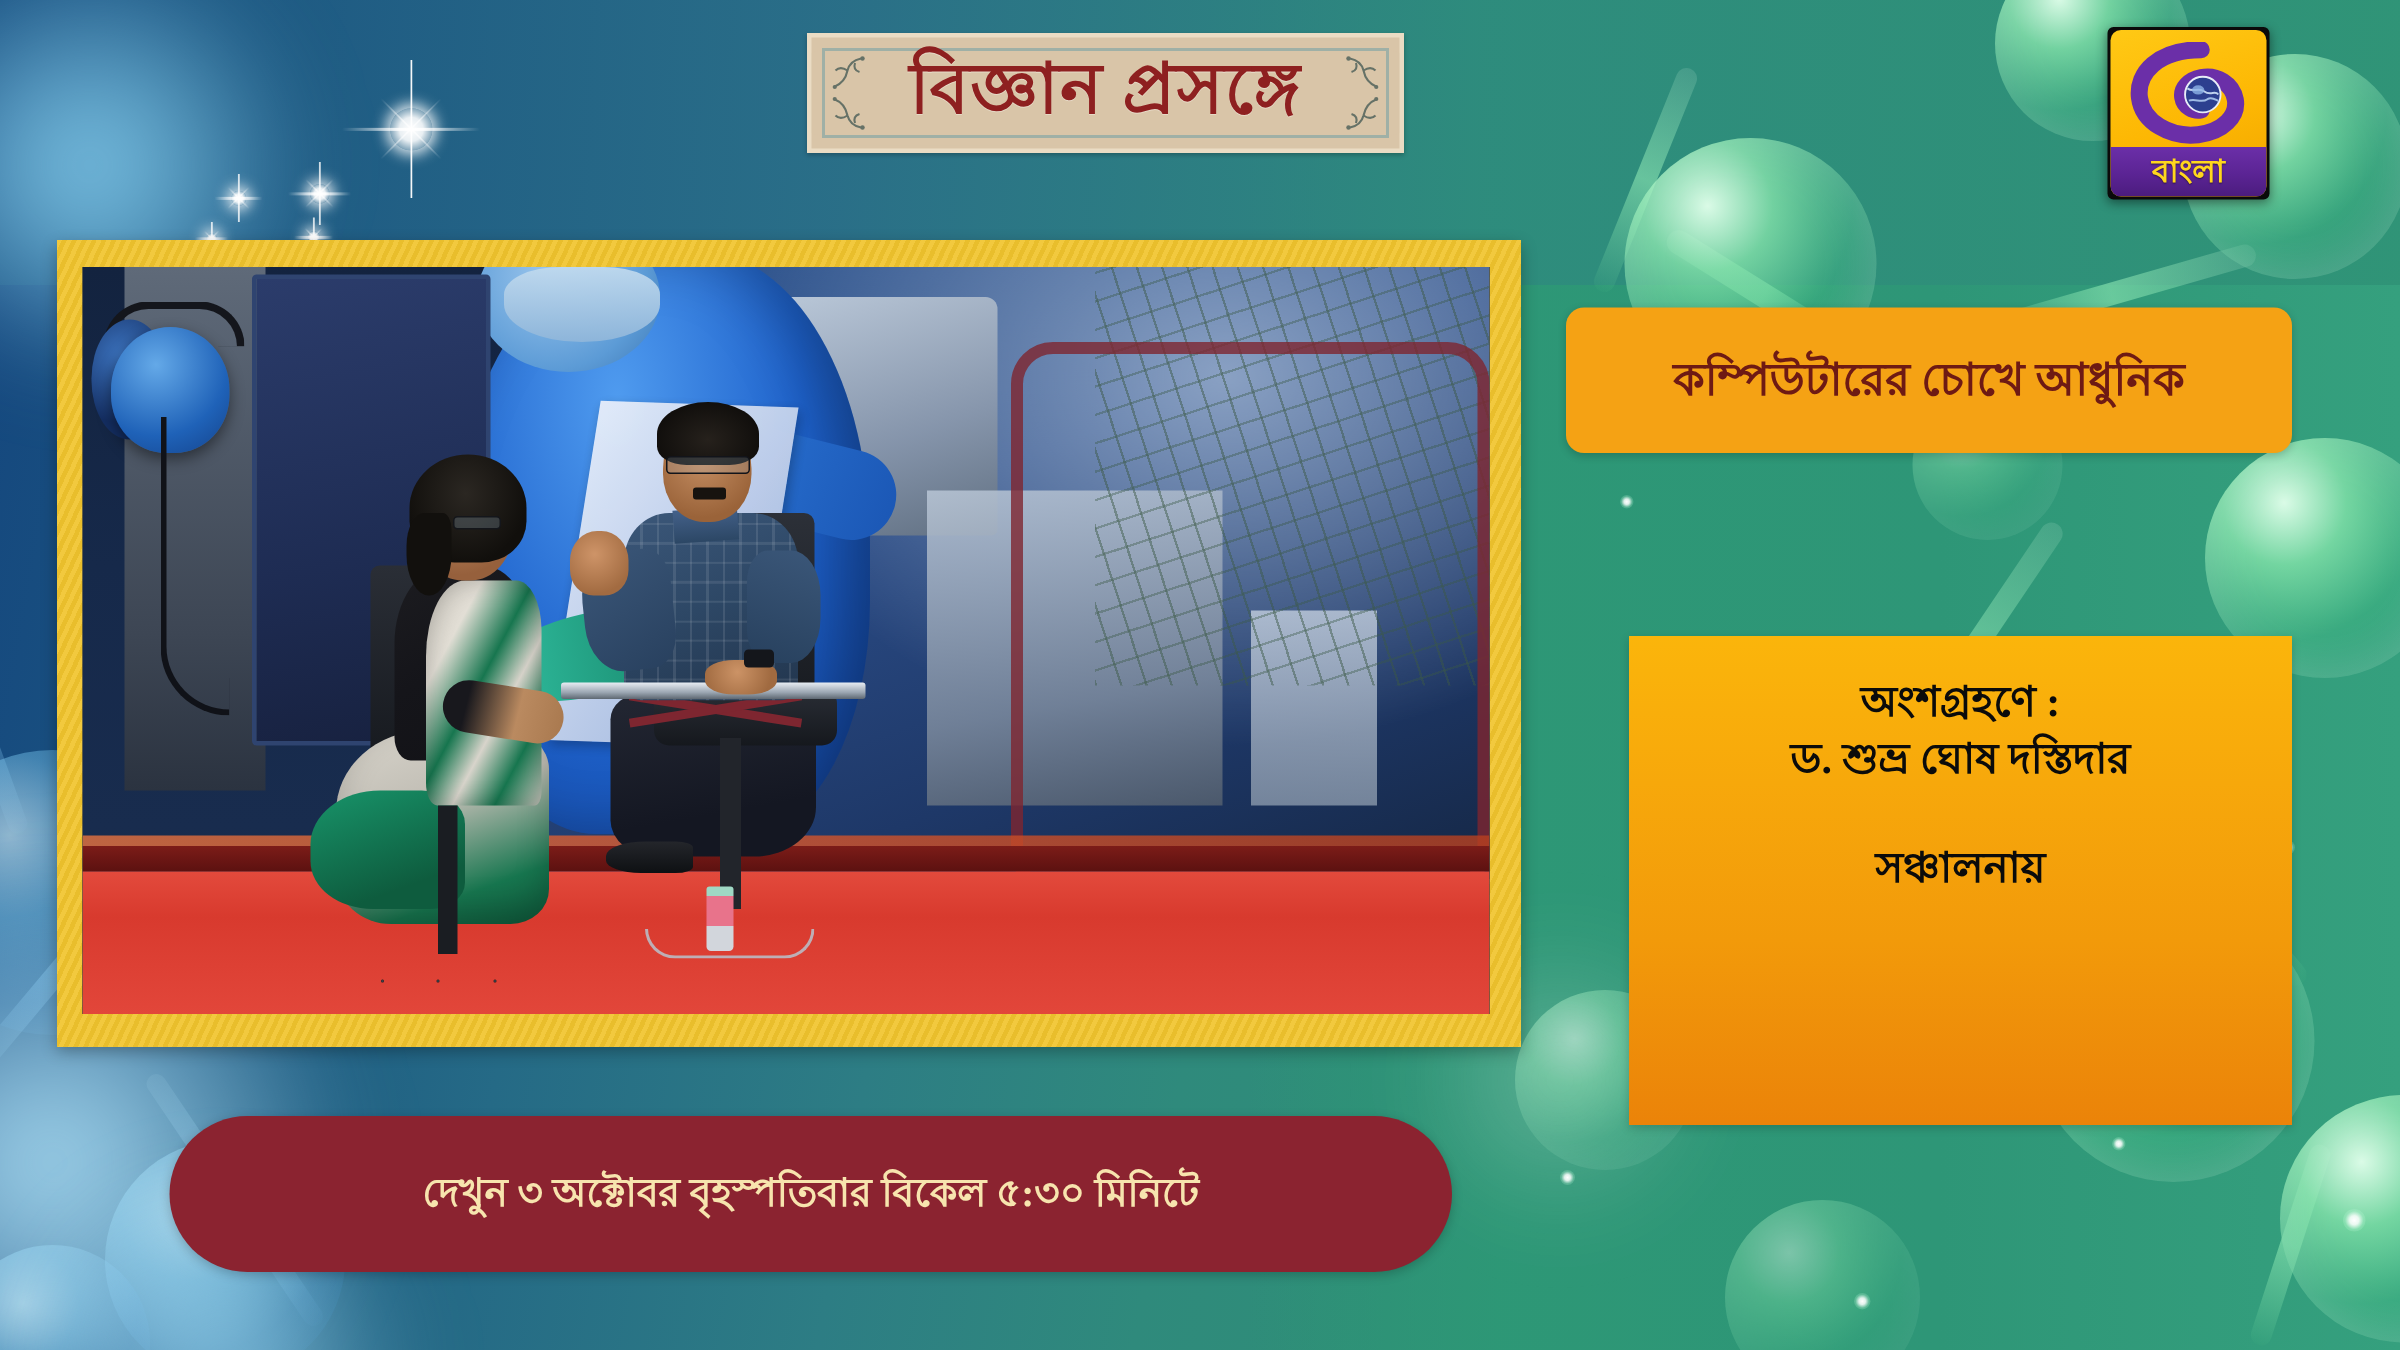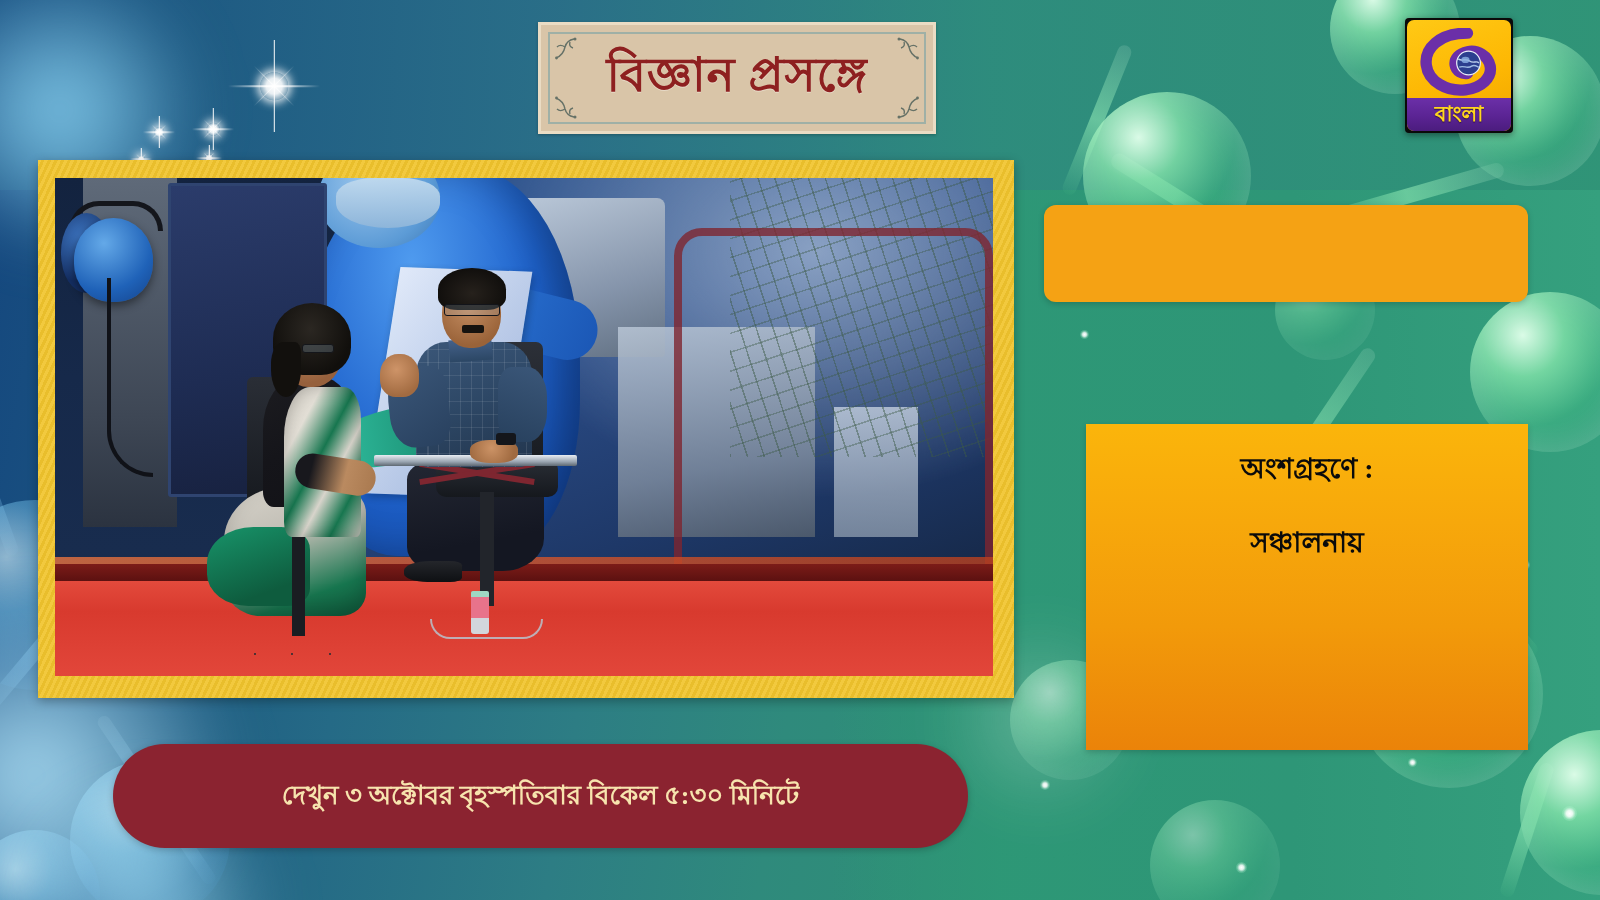--- a/index.html
+++ b/index.html
@@ -82,21 +82,21 @@
     background:radial-gradient(circle,#fff 0%,rgba(255,255,255,.9) 40%,rgba(255,255,255,0) 100%);
     box-shadow:0 0 9px 3px rgba(255,255,255,.85); }
   .star .d1, .star .d2 { position:absolute; left:50%; top:50%;
     background:linear-gradient(90deg,rgba(255,255,255,0),rgba(255,255,255,.8) 50%,rgba(255,255,255,0));
     width:62%; height:1.2px; }
   .star .d1 { transform:translate(-50%,-50%) rotate(45deg); }
   .star .d2 { transform:translate(-50%,-50%) rotate(-45deg); }
 
   
   #title-banner {
-    position:absolute; left:538px; top:22px; width:398px; height:112px;
+    position:absolute; left:538px; top:22px; width:398px; height:80px;
     background:#D9C5A8;
     border:3px solid #EADCC4;
     box-shadow:0 1px 3px rgba(0,0,0,.25);
   }
   #title-banner .inner {
     position:absolute; inset:7px;
     border:2px solid #9FB0A6;
   }
   #title-banner .clip {
     position:absolute; inset:0;
@@ -538,25 +538,26 @@
     <div class="vs g-hair"></div>
     <div class="vs g-glasses"></div>
     <div class="vs g-stache"></div>
     <div class="vs g-bottle"></div>
     <div class="vs g-wheelbar"></div>
   </div>
 </div>
 
 <div id="topic-box">
   <div id="topic-text">
-    <br>
+    <span>কম্পিউটারের চোখে আধুনিক</span><br>
   </div>
 </div>
 
 <div id="participants-box">
   <div class="line">অংশগ্রহণে :</div>
+  <div class="line">ড. শুভ্র ঘোষ দস্তিদার</div>
   <div class="gap"></div>
   <div class="line">সঞ্চালনায়</div>
 </div>
 
 <div id="schedule-box">
   <div class="line">দেখুন ৩ অক্টোবর বৃহস্পতিবার বিকেল ৫:৩০ মিনিটে</div>
 </div>
 
 </body></html>

